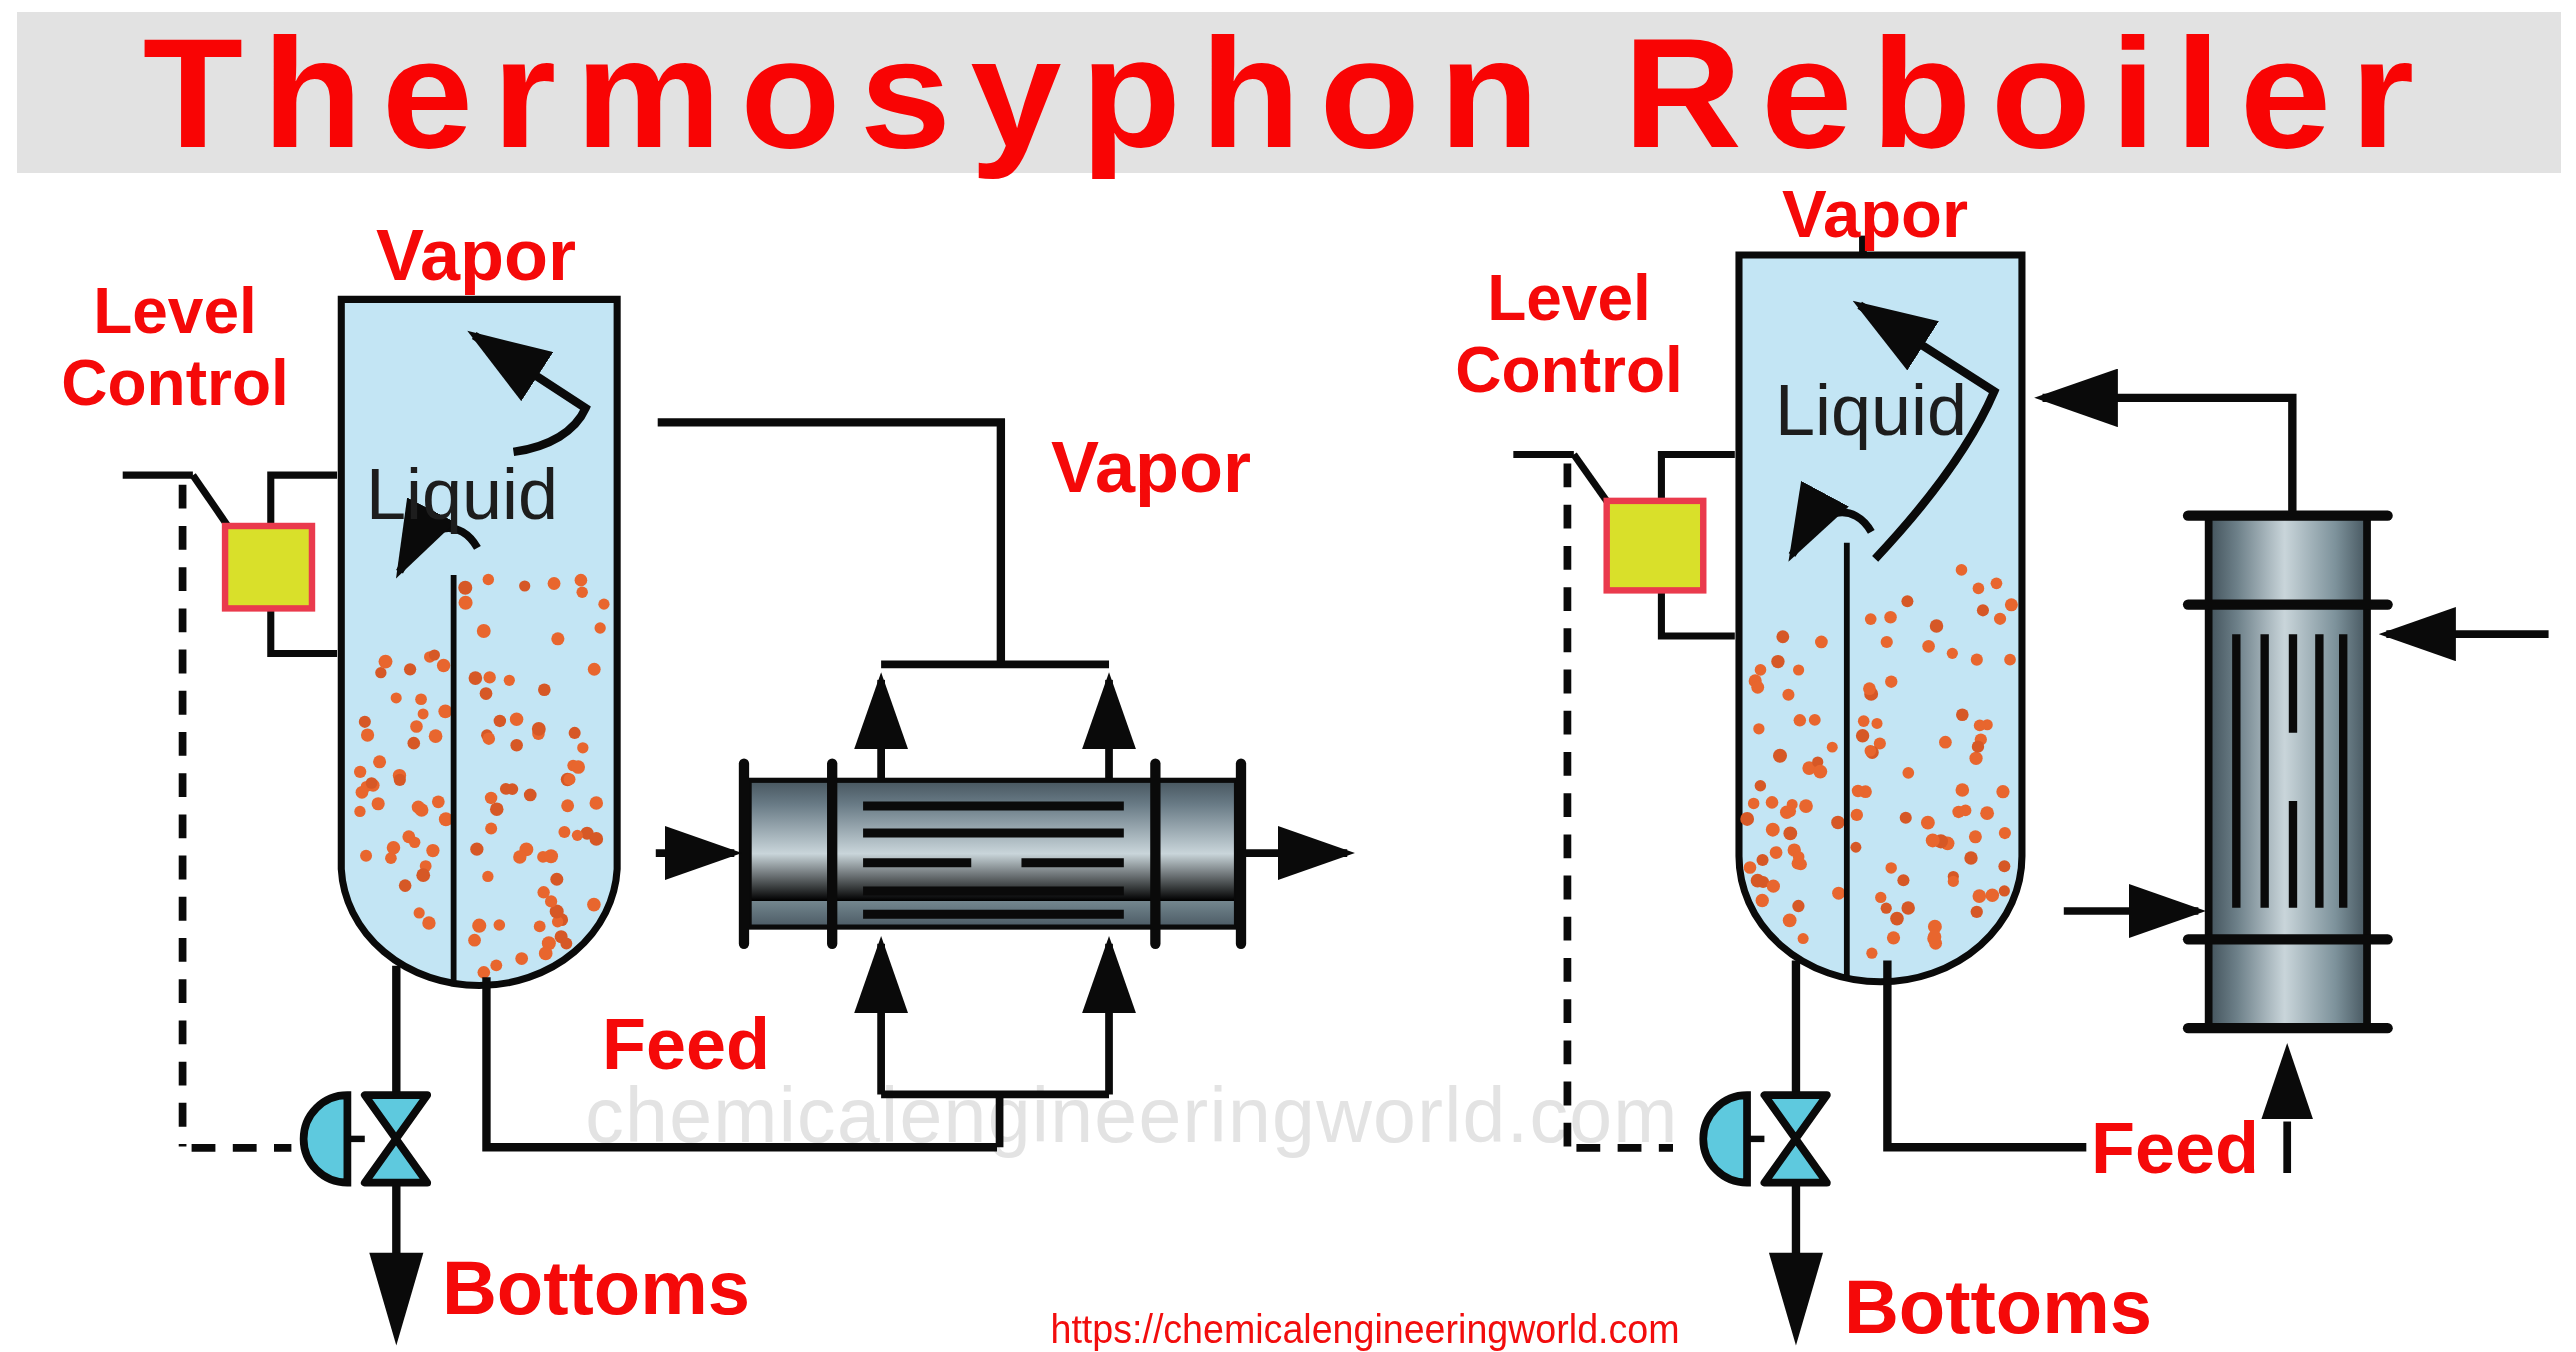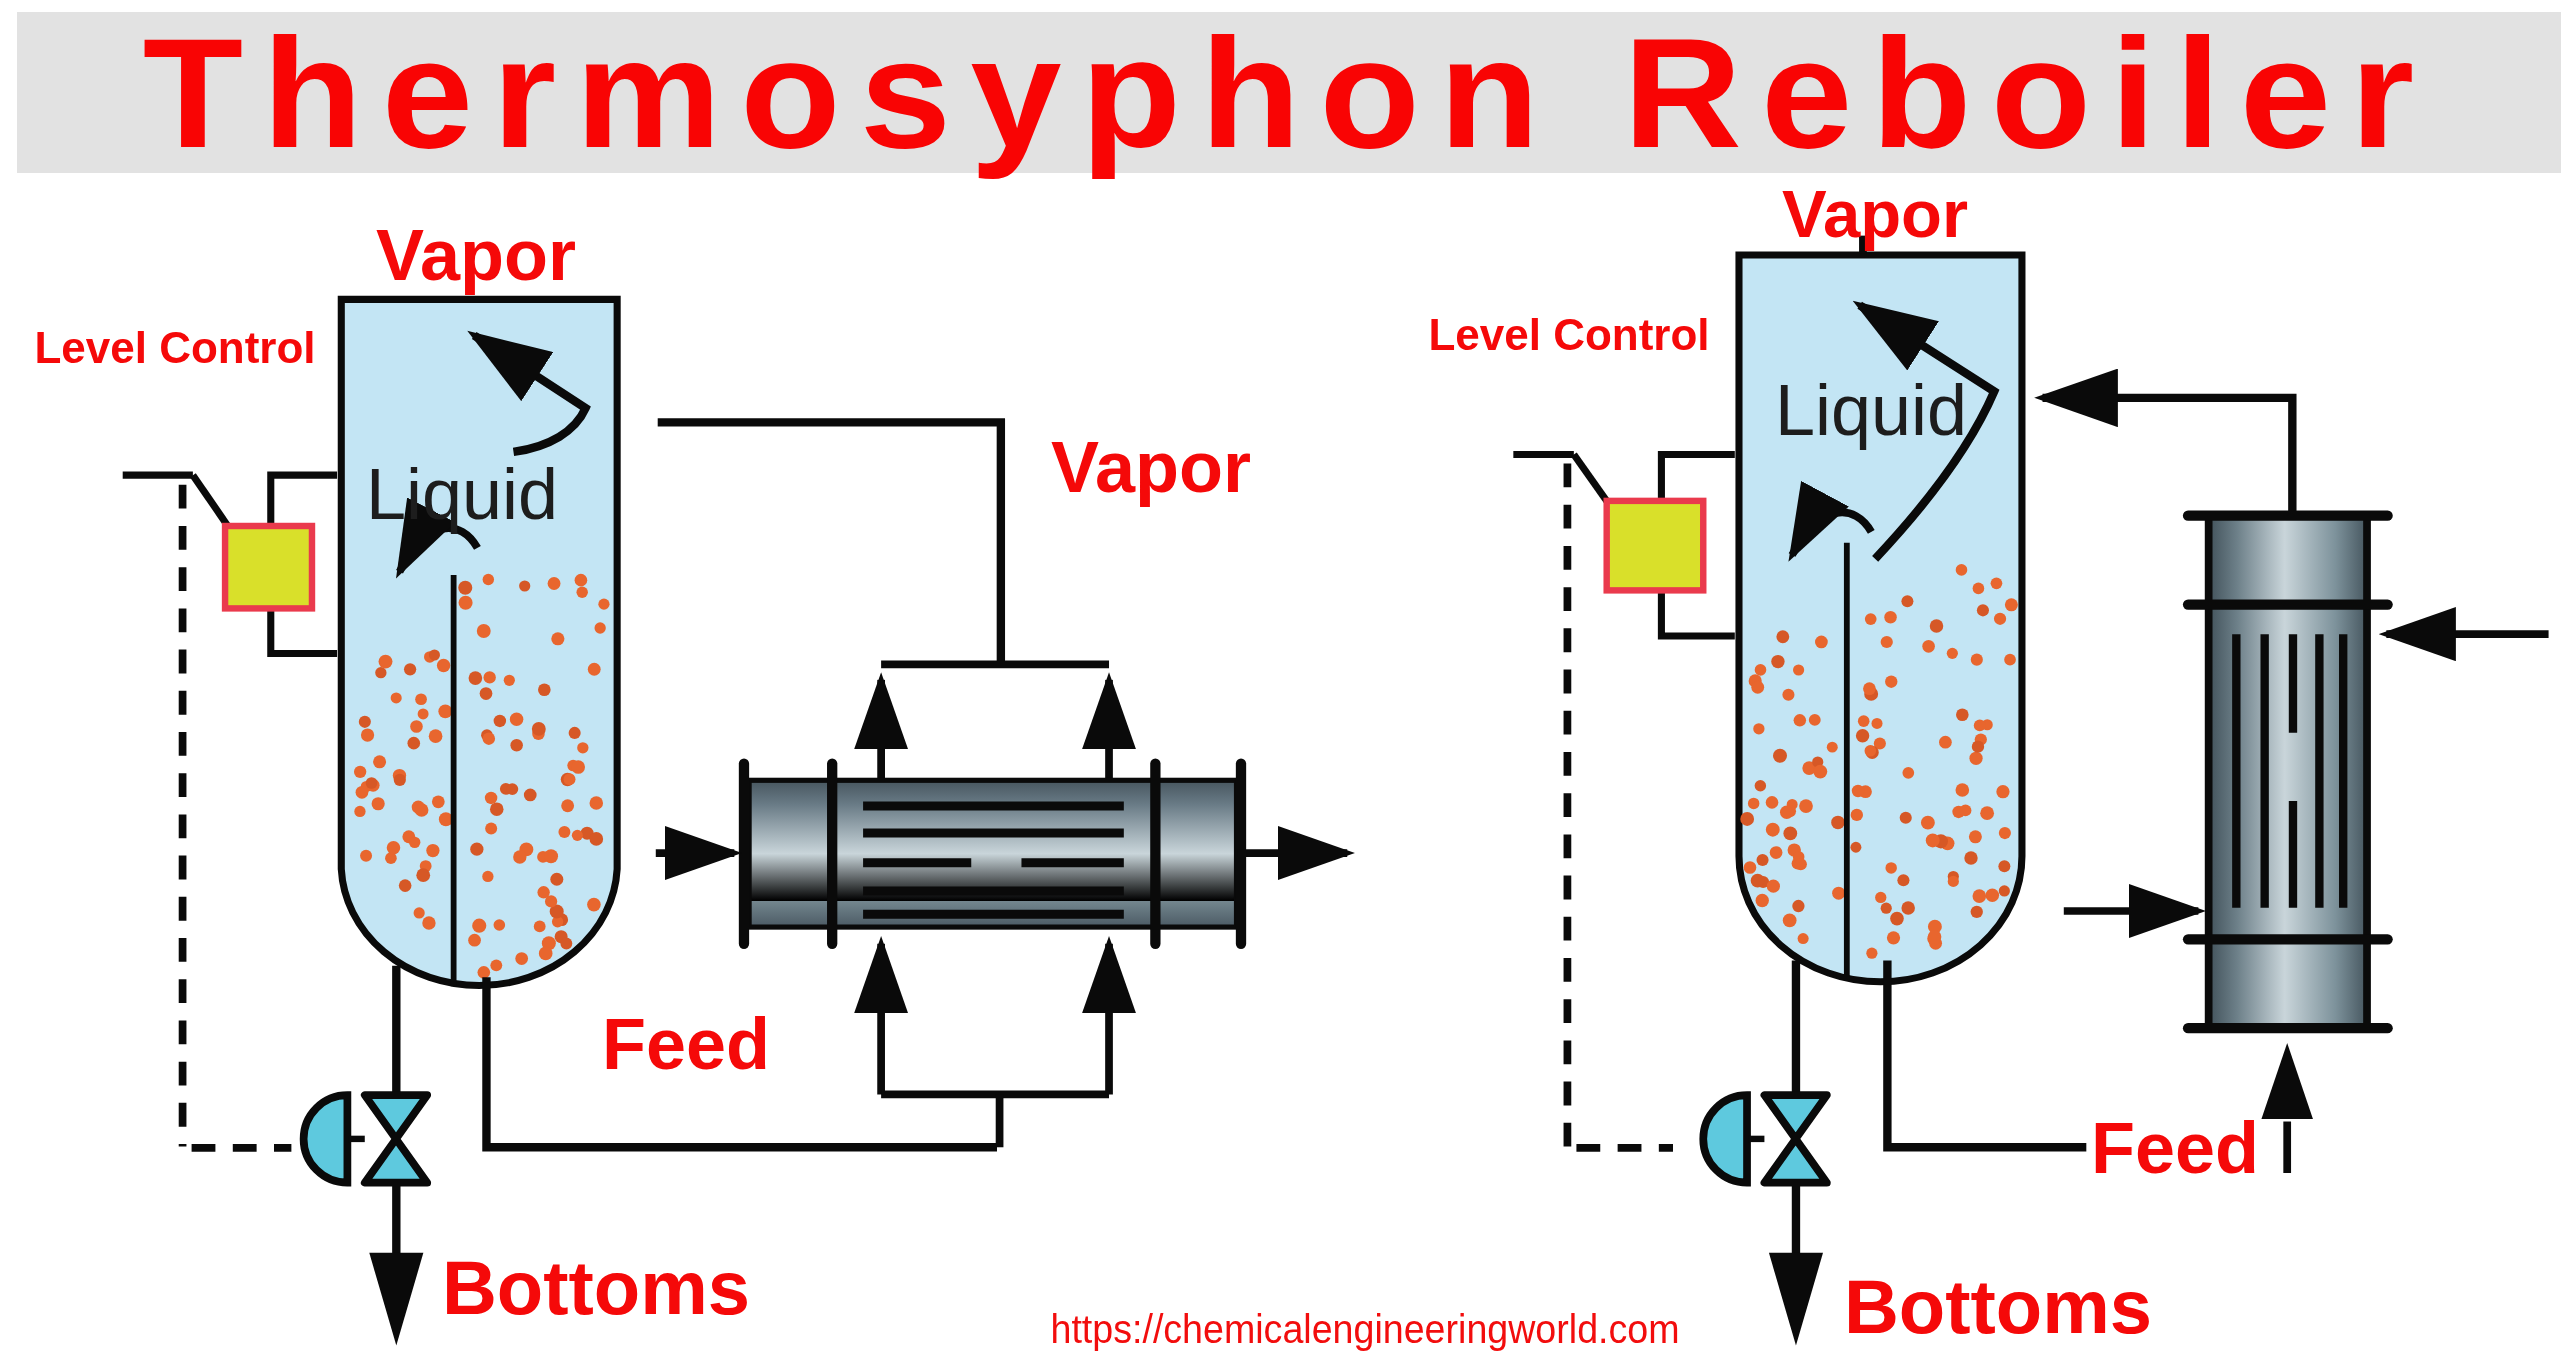--- a/index.html
+++ b/index.html
@@ -8,28 +8,29 @@
   .lbl{position:absolute;transform:translate(-50%,-50%);white-space:nowrap;z-index:30;
        color:#f50909;font-weight:bold;line-height:1.05;text-align:center;}
   .title-band{position:absolute;left:16.7px;top:11.6px;width:2544px;height:161px;background:#e2e2e2;z-index:5;}
   .title-text{position:absolute;left:1288px;top:94px;transform:translate(-50%,-50%) scaleX(1.06);
        font-size:155px;letter-spacing:18px;font-weight:bold;color:#f90404;white-space:nowrap;z-index:6;}
   .wm{position:absolute;left:1132px;top:1115px;transform:translate(-50%,-50%);
       font-size:77px;color:#e3e3e3;letter-spacing:1.3px;white-space:nowrap;z-index:1;font-weight:normal;}
   .url{position:absolute;left:1365px;top:1329px;transform:translate(-50%,-50%) scaleX(0.94);
       font-size:40px;color:#f20d0d;white-space:nowrap;z-index:30;font-weight:normal;}
   .liquid{color:#1d1d1d;font-weight:normal;font-size:72px;}
-  .lc{white-space:normal;width:296px;font-size:44px;line-height:1.12;}
+  .lc{white-space:normal;width:296px;font-size:64px;line-height:1.12;}
   svg.diagram{position:absolute;left:0;top:0;z-index:10;}
 </style>
 </head>
 <body>
 
 <div class="canvas">
 
+  <div class="wm">chemicalengineeringworld.com</div>
 
   <div class="title-band"></div>
   <div class="title-text">Thermosyphon Reboiler</div>
 
   <svg class="diagram" width="2576" height="1352" viewBox="0 0 4000 2100">
     <defs>
       <marker id="mA" viewBox="0 0 10 7" markerWidth="10" markerHeight="7" refX="9" refY="3.5" orient="auto" markerUnits="strokeWidth">
         <path d="M0,0 L10,3.5 L0,7 Z" fill="#0a0a0a"></path>
       </marker>
       <linearGradient id="gH" x1="0" y1="0" x2="0" y2="1">

